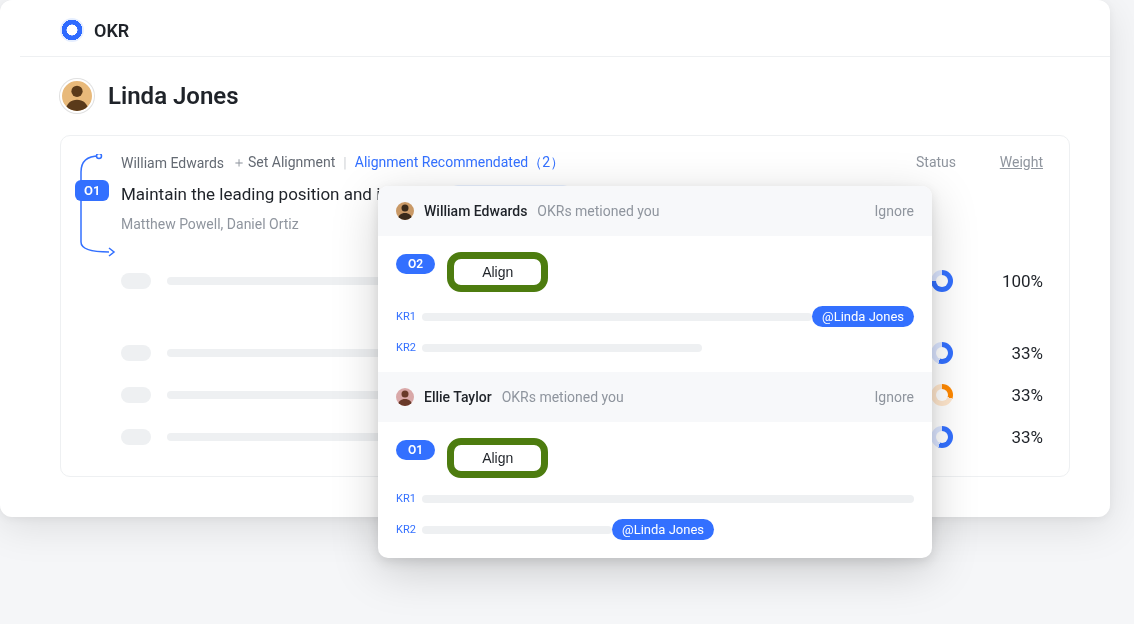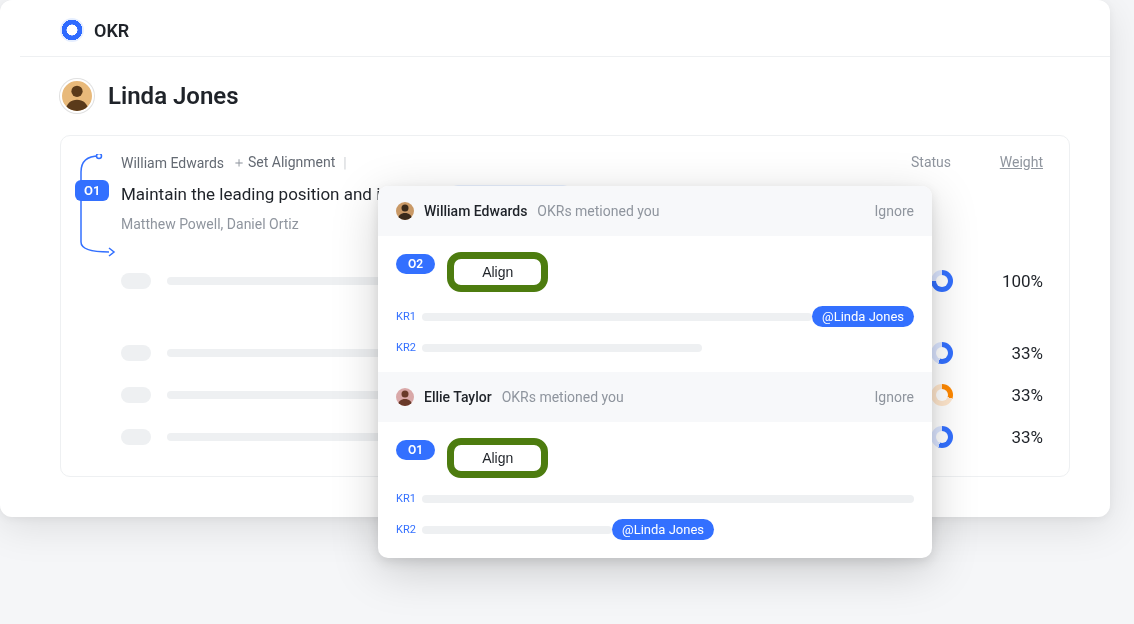--- a/index.html
+++ b/index.html
@@ -107,21 +107,21 @@
   }
   .header-labels {
     position: absolute;
     top: 18px;
     right: 26px;
     display: flex;
     gap: 32px;
     font-size: 14px;
     color: #8f959e;
   }
-  .header-labels span:first-child { width: 50px; text-align: left; }
+  .header-labels span:first-child { width: 50px; text-align: center; }
   .header-labels span:last-child { width: 50px; text-align: right; text-decoration: underline; }
   .rows { margin-top: 28px; }
   .row {
     display: flex;
     align-items: center;
     gap: 16px;
     padding: 10px 0;
   }
   .row .bubble {
     width: 30px; height: 16px;
@@ -278,20 +278,21 @@
 
       <div class="header-labels">
         <span>Status</span>
         <span>Weight</span>
       </div>
 
       <div class="breadcrumb">
         <span>William Edwards</span>
         <span><span class="plus-icon">＋</span><span>Set Alignment</span></span>
         <span class="sep">|</span>
+        <span class="link-blue">Alignment Recommendated（2）</span>
       </div>
 
       <div>
         <span class="objective-text">Maintain the leading position and influence</span>
         <span class="mention-chip">@Matthew Powe</span>
       </div>
       <div class="subline">Matthew Powell, Daniel Ortiz</div>
 
       <div class="rows">
         <div class="row">

